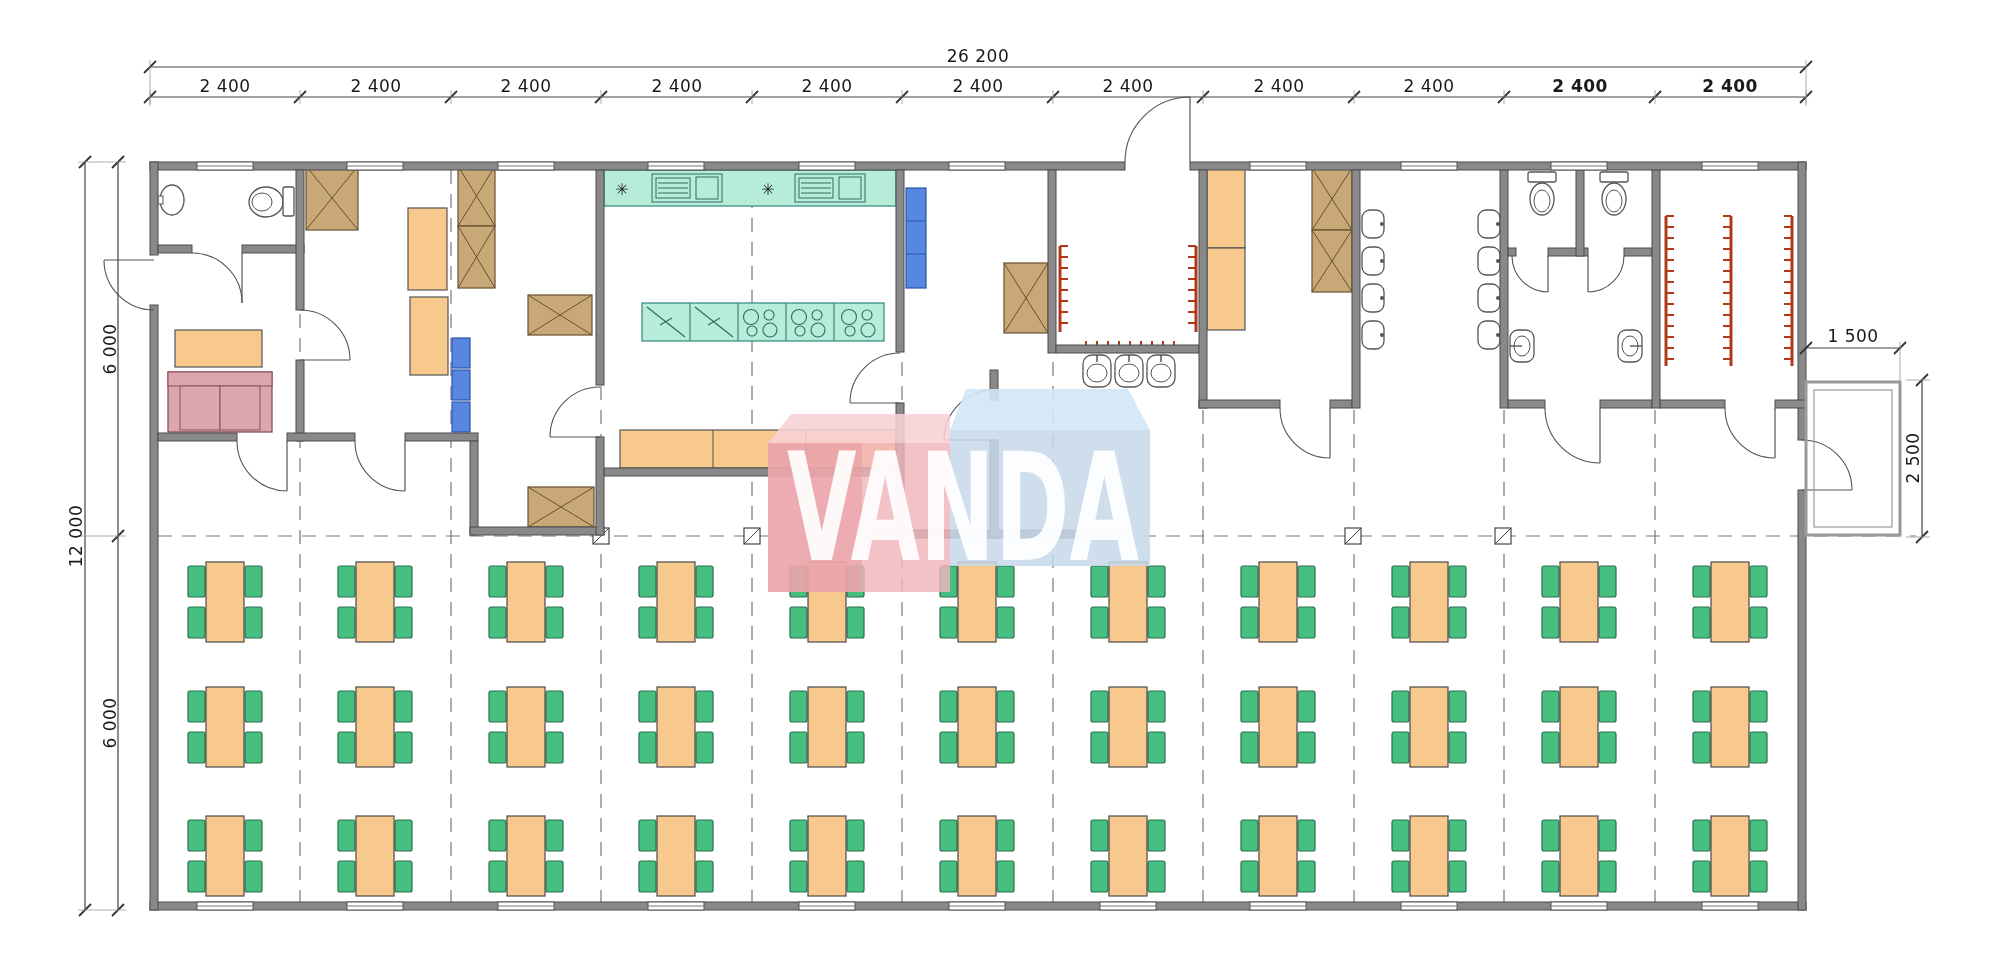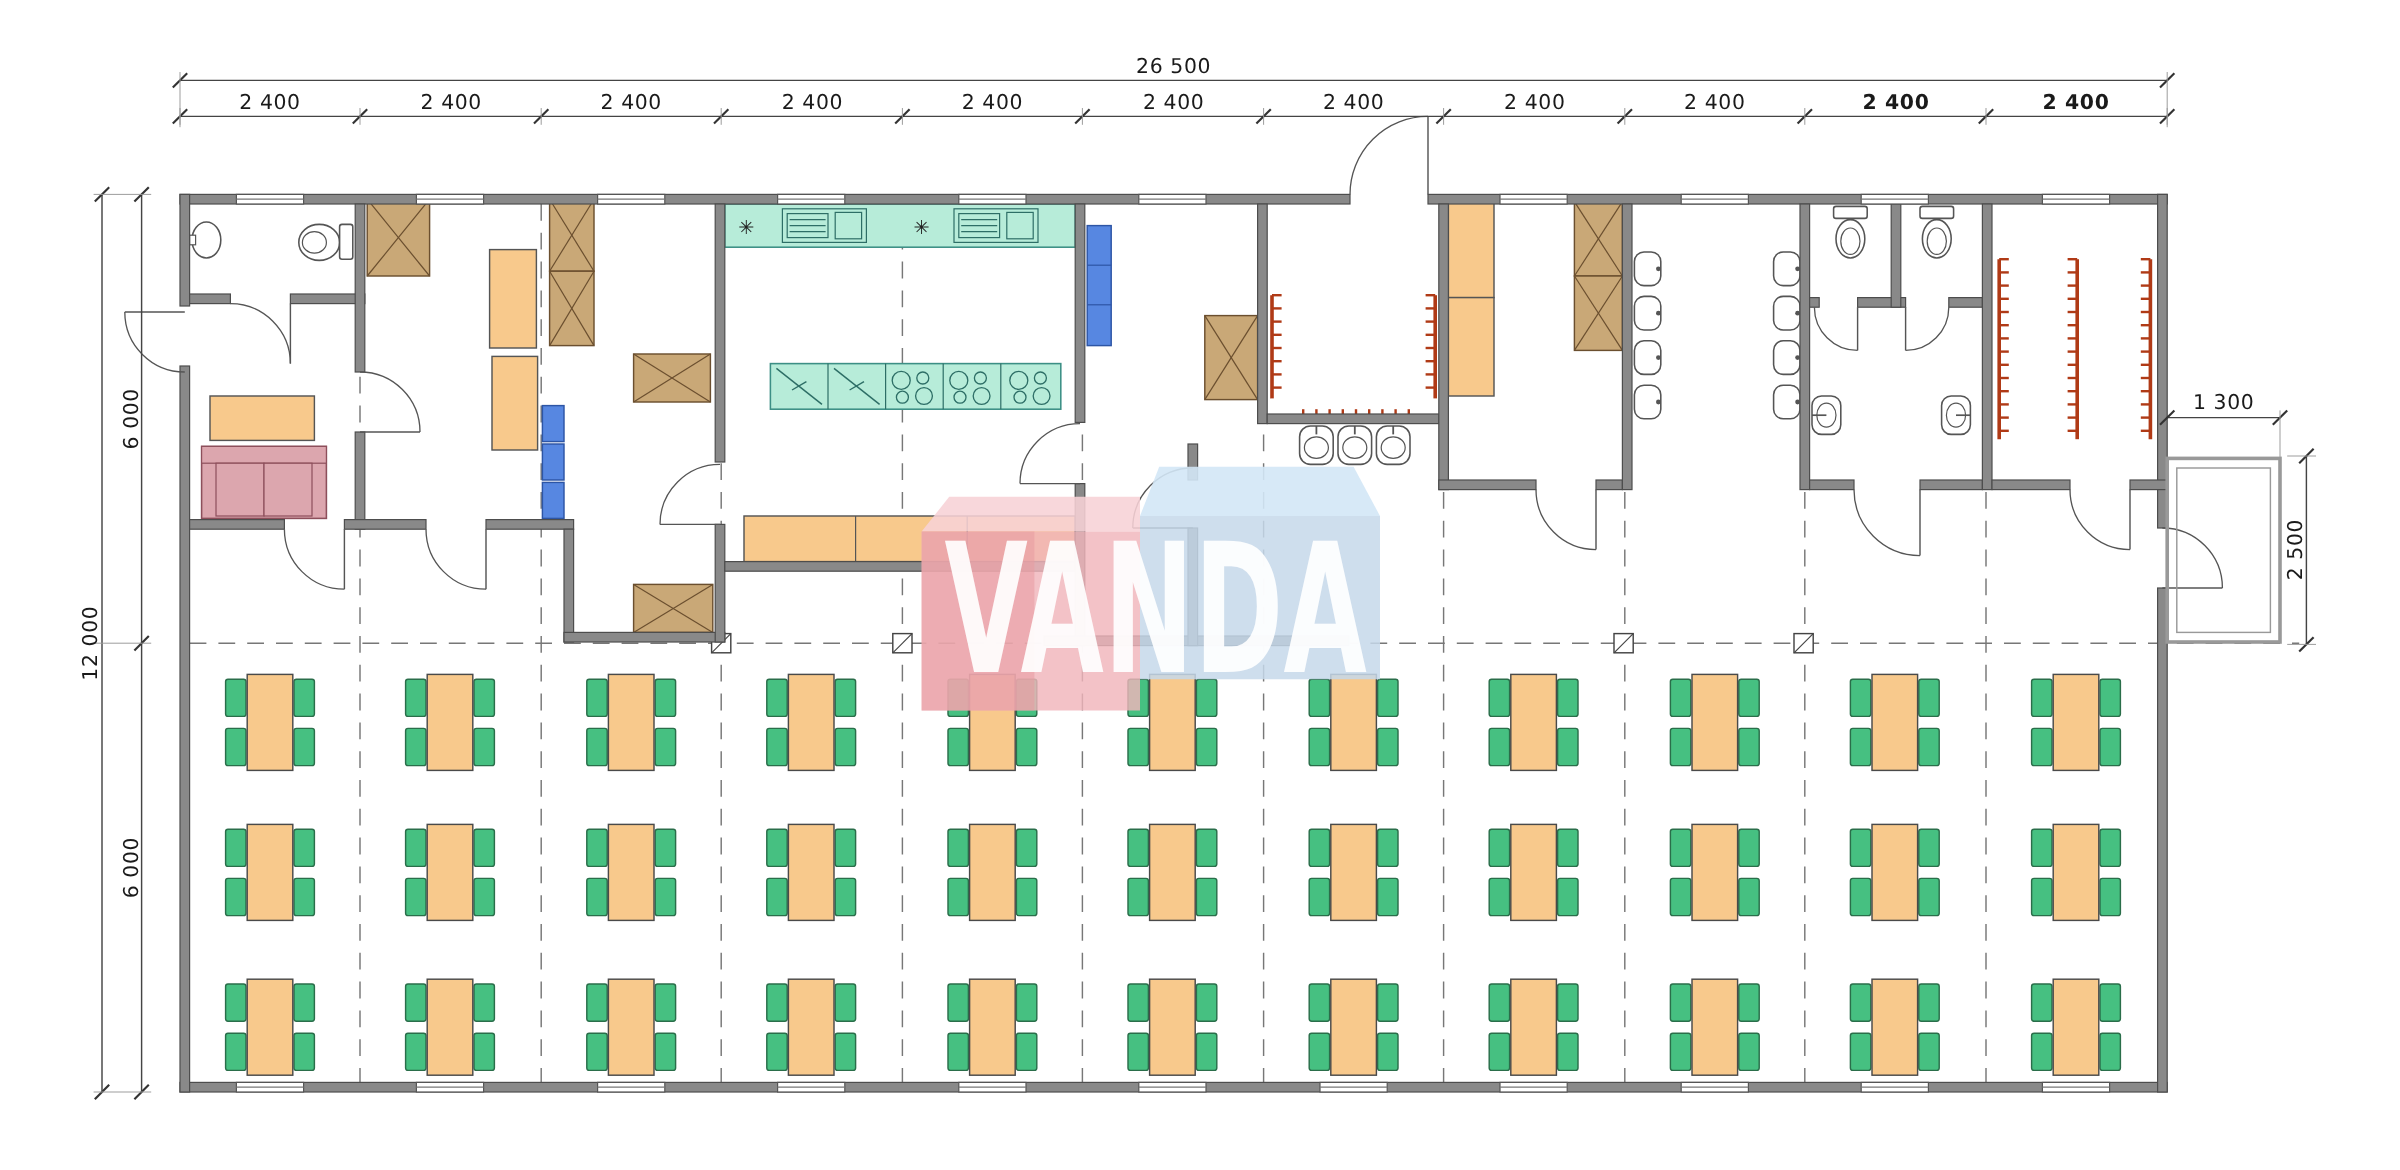--- a/index.html
+++ b/index.html
@@ -641,32 +641,32 @@
     <g id="g-mark">
       <polygon points="768,443 791,414 950,414 950,443" fill="#f7d2d6" fill-opacity="0.88"></polygon>
       <polygon points="768,443 950,443 950,592 768,592" fill="#f0b4bb" fill-opacity="0.82"></polygon>
       <polygon points="768,443 862,443 862,592 768,592" fill="#e89aa0" fill-opacity="0.55"></polygon>
       <polygon points="950,430 966,389 1128,389 1150,430" fill="#d3e7f6" fill-opacity="0.9"></polygon>
       <polygon points="950,430 1150,430 1150,566 950,566" fill="#c6d8ea" fill-opacity="0.85"></polygon>
       <text x="787" y="560" textLength="352" lengthAdjust="spacingAndGlyphs" font-family="DejaVu Sans, sans-serif" font-size="150" font-weight="bold" fill="#ffffff" fill-opacity="0.92">VANDA</text>
     </g>
   </svg>
 
-  <div class="dimlabel" style="left:978px;top:56px">26 500</div>
+  <div class="dimlabel" style="left:978px;top:56px">26 200</div>
   <div id="module-labels">
       <div class="dimlabel" style="left: 225px; top: 86px;">2 400</div>
       <div class="dimlabel" style="left: 376px; top: 86px;">2 400</div>
       <div class="dimlabel" style="left: 526px; top: 86px;">2 400</div>
       <div class="dimlabel" style="left: 677px; top: 86px;">2 400</div>
       <div class="dimlabel" style="left: 827px; top: 86px;">2 400</div>
       <div class="dimlabel" style="left: 978px; top: 86px;">2 400</div>
       <div class="dimlabel" style="left: 1128px; top: 86px;">2 400</div>
       <div class="dimlabel" style="left: 1279px; top: 86px;">2 400</div>
       <div class="dimlabel" style="left: 1429px; top: 86px;">2 400</div>
       <div class="dimlabel bold" style="left: 1580px; top: 86px;">2 400</div>
       <div class="dimlabel bold" style="left: 1730px; top: 86px;">2 400</div>
     </div>
   <div class="dimlabel rot" style="left:76px;top:536px">12 000</div>
   <div class="dimlabel rot" style="left:110px;top:349px">6 000</div>
   <div class="dimlabel rot" style="left:110px;top:723px">6 000</div>
-  <div class="dimlabel" style="left:1853px;top:336px">1 300</div>
+  <div class="dimlabel" style="left:1853px;top:336px">1 500</div>
   <div class="dimlabel rot" style="left:1913px;top:458px">2 500</div>
 </div>
 
 </body></html>

